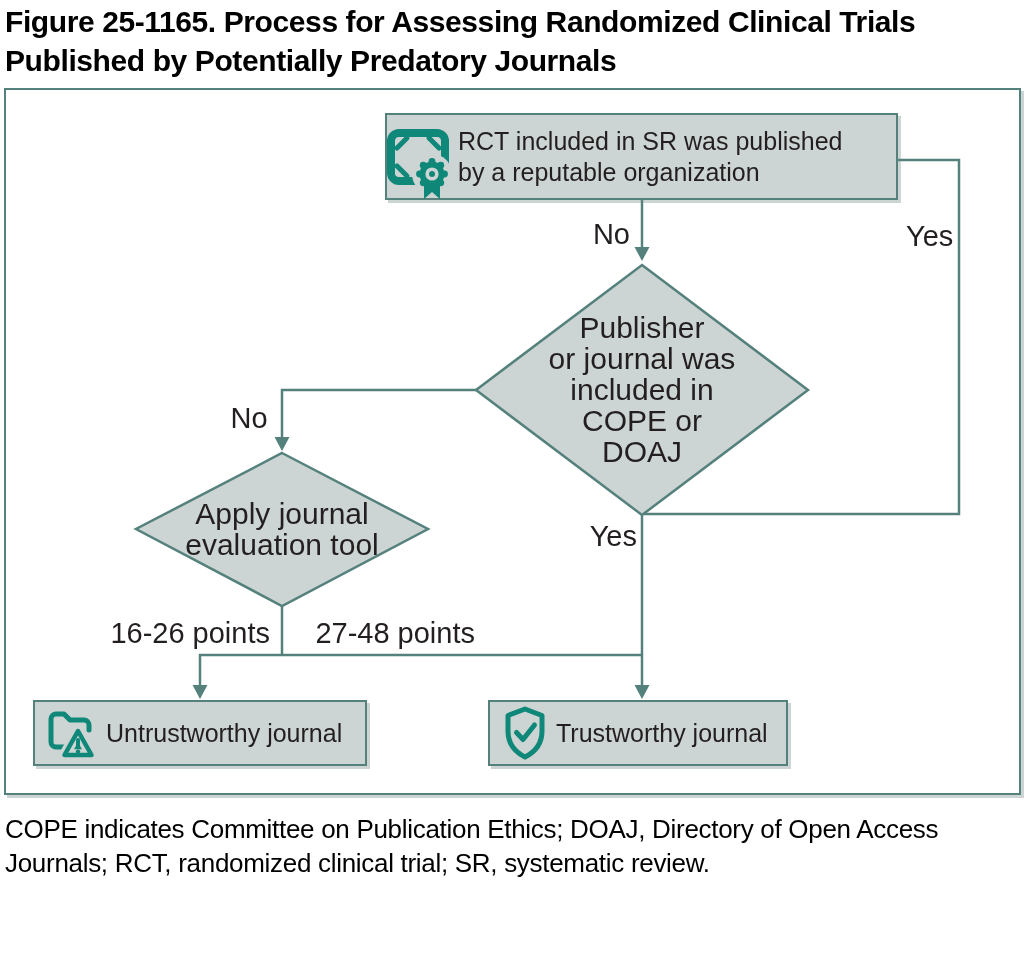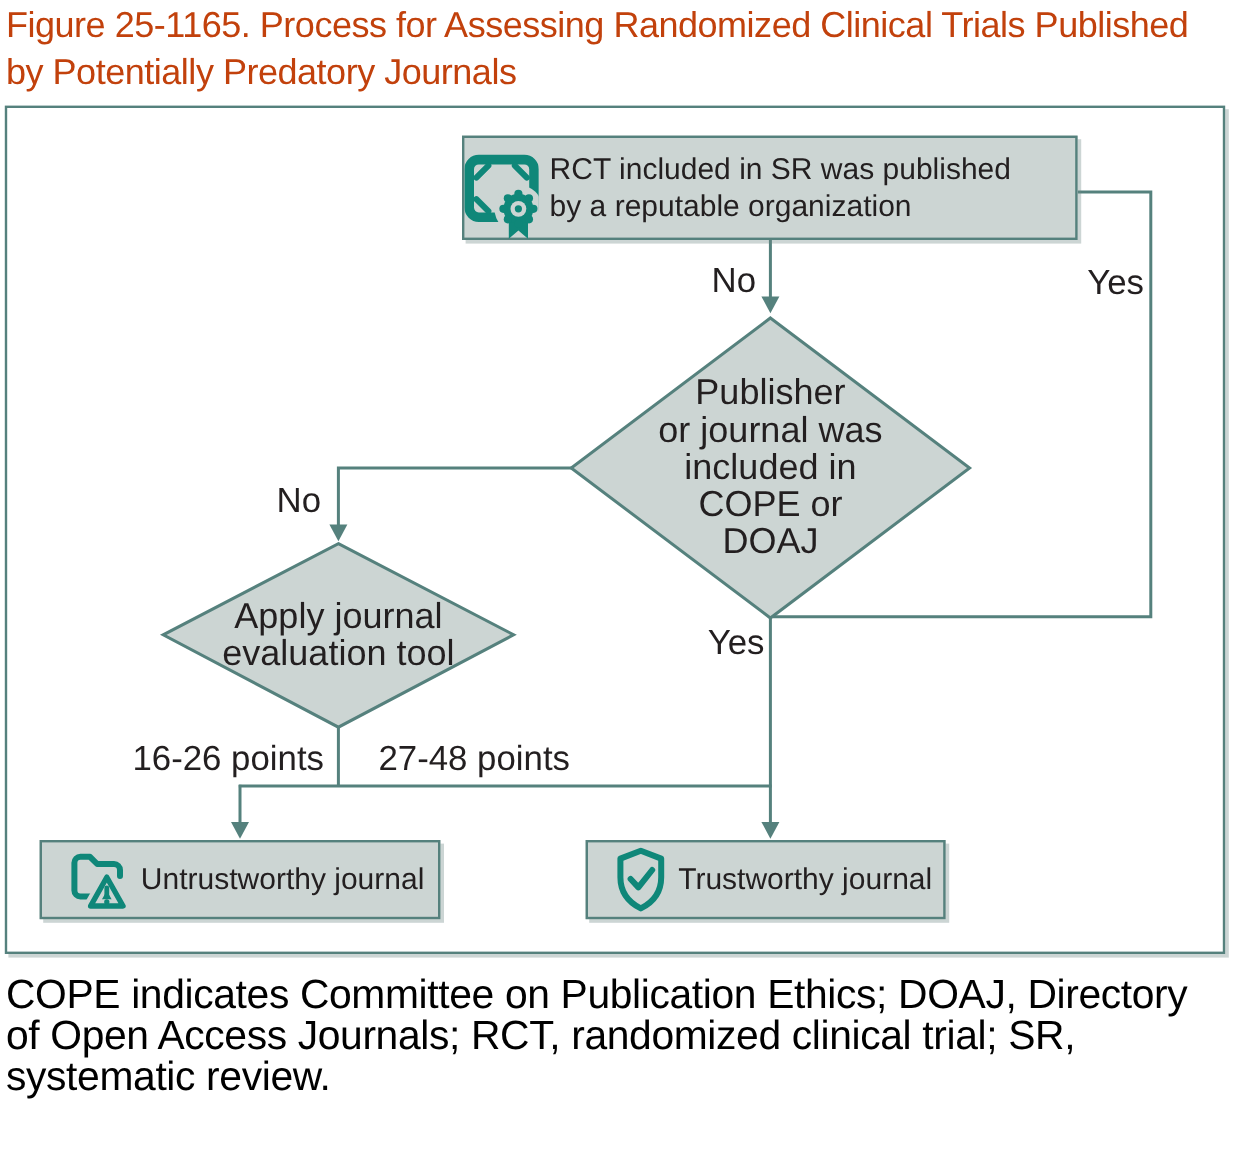--- a/index.html
+++ b/index.html
@@ -2,50 +2,50 @@
 <html><head>
 <meta charset="utf-8">
 <style>
   html,body{margin:0;padding:0;background:#ffffff;}
   .page{
     position:relative;width:1029px;height:959px;background:#ffffff;
     font-family:"Liberation Sans",sans-serif;color:#231f20;overflow:hidden;
   }
   .title{
     position:absolute;left:5px;top:2px;width:1008px;
-    font-size:30px;font-weight:normal;line-height:39px;letter-spacing:-0.4px;color:#c2410c;
+    font-size:30px;font-weight:bold;line-height:39px;letter-spacing:-0.4px;color:#000000;
   }
   .frame{
     position:absolute;left:4px;top:88px;width:1017px;height:707px;
     border:2px solid #55817d;background:#ffffff;box-sizing:border-box;
     box-shadow:3px 3px 0 rgba(110,135,132,0.35);
   }
   .overlay{position:absolute;left:0;top:0;}
   .node{
     position:absolute;box-sizing:border-box;background:#ccd5d3;border:2px solid #55817d;
     display:flex;align-items:center;box-shadow:3px 3px 0 rgba(110,135,132,0.35);
   }
   .start-box{left:385px;top:113px;width:513px;height:87px;}
-  .outcome{top:700px;height:66px;padding-left:10px;justify-content:center;}
+  .outcome{top:700px;height:66px;padding-left:10px;}
   .unt{left:33px;width:334px;}
   .tru{left:488px;width:300px;}
   .node-text{font-size:25px;line-height:31px;margin-left:9px;white-space:nowrap;}
   .dtext{position:absolute;text-align:center;font-size:30px;line-height:31px;}
   .dtext-big{left:492px;top:312px;width:300px;}
   .dtext-small{left:142px;top:498px;width:280px;}
   .elabel{position:absolute;font-size:29px;line-height:28px;white-space:nowrap;}
   .lbl-no-top{left:555px;top:220px;width:75px;text-align:right;}
   .lbl-yes-right{left:906px;top:222px;width:75px;text-align:left;}
   .lbl-no-left{left:214px;top:404px;width:70px;text-align:center;}
   .lbl-yes-bottom{left:562px;top:522px;width:75px;text-align:right;}
   .lbl-pts-low{left:88px;top:619px;width:182px;text-align:right;}
   .lbl-pts-high{left:293px;top:619px;width:182px;text-align:right;}
   .footnote{
     position:absolute;left:5px;top:812px;width:1008px;
-    font-size:34px;line-height:34px;letter-spacing:-0.3px;color:#000000;
+    font-size:26px;line-height:34px;letter-spacing:-0.3px;color:#000000;
   }
   .icon{flex:0 0 auto;display:block;}
 </style>
 </head>
 <body>
 
 <div class="page">
 
   <div class="title">Figure 25-1165. Process for Assessing Randomized Clinical Trials Published by Potentially Predatory Journals</div>
 

